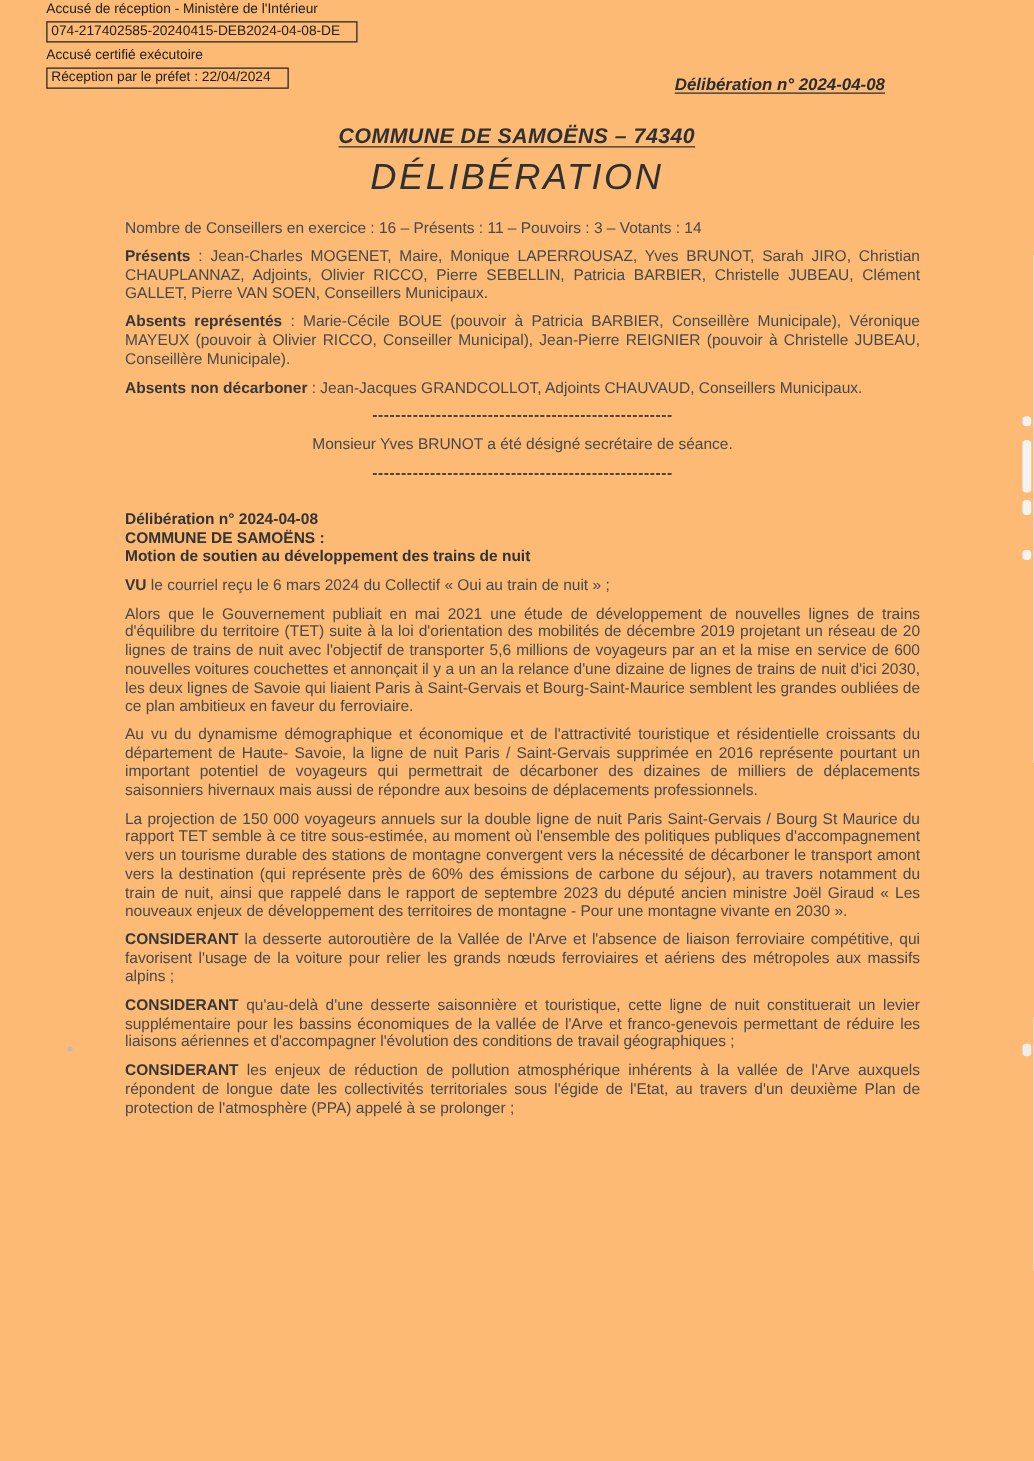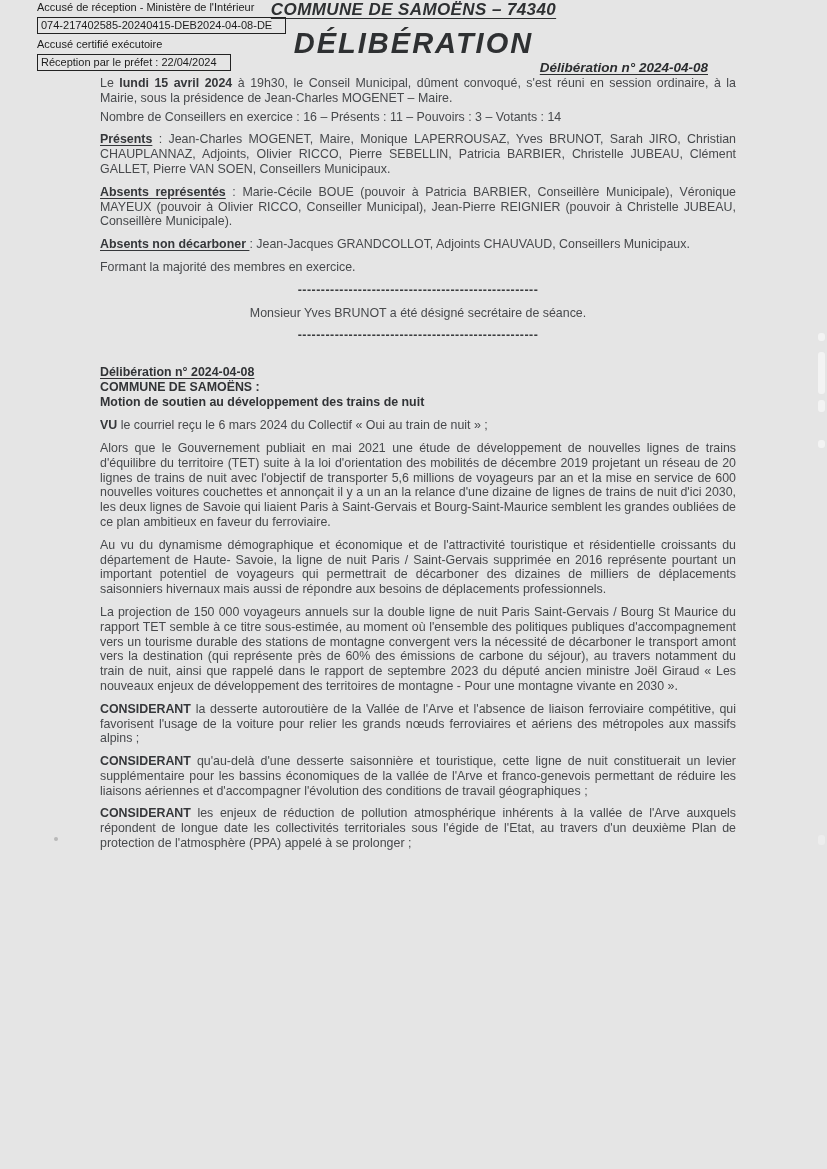--- a/index.html
+++ b/index.html
@@ -1,19 +1,19 @@
 <!DOCTYPE html>
 <html lang="fr"><head>
 <meta charset="utf-8">
 <style>
   html,body{margin:0;padding:0;background:#ffffff;}
   .page{
     position:relative;
     width:827px;height:1169px;
-    background:#e5e5e5;
+    background:#fdba74;
     font-family:"Liberation Sans","DejaVu Sans",sans-serif;
     overflow:hidden;
   }
   
   .stamp{
     position:absolute;top:1px;left:37px;
     font-size:11px;line-height:12px;color:#1c1c1c;
   }
   .stamp-line{margin:0 0 4px 0;}
   .stamp-box{
@@ -25,43 +25,43 @@
   }
   
   .ref-right{
     position:absolute;top:60px;right:119px;
     font-size:13.5px;font-weight:bold;font-style:italic;
     color:#2b2d2f;
     text-decoration:underline;
     text-underline-offset:2px;
   }
   
-  .doc-head{text-align:center;color:#2e3032;}
+  .doc-head{padding-top:99px;text-align:center;color:#2e3032;}
   .commune-title{
     font-size:17px;font-weight:bold;font-style:italic;
     letter-spacing:.4px;
     text-decoration:underline;text-underline-offset:3px;
     margin:0;
   }
   .doc-title{
-    font-size:29px;font-weight:bold;font-style:italic;
+    font-size:29px;font-weight:normal;font-style:italic;
     letter-spacing:2px;
     margin:7px 0 0 0;
   }
   
   .body{
     margin:16px 91px 0 100px;
     font-size:12.4px;line-height:14.8px;
     color:#47494c;
     text-align:justify;
   }
   .body p{margin:8px 0 0 0;}
   .body p.first{margin-top:0;}
   b.lead{font-weight:bold;color:#35373a;}
-  .u{text-decoration:underline;text-underline-offset:2px;}
+  .u{text-underline-offset:2px;}
   .center{text-align:center;}
   .sep{
     margin-top:20px;
     font-weight:bold;color:#3a3c3e;
     letter-spacing:.5px;
   }
   .secretary{margin-top:13px;}
   .sep2{margin-top:13px;}
   .motion-head{margin-top:22px;font-weight:bold;color:#313336;line-height:15px;}
   .motion-head div{margin:0;}
@@ -98,32 +98,30 @@
 
   <div class="ref-right">Délibération n° 2024-04-08</div>
 
   <div class="doc-head">
     <div class="commune-title">COMMUNE DE SAMOËNS – 74340</div>
     <div class="doc-title">DÉLIBÉRATION</div>
   </div>
 
   <div class="body">
 
-    <p class="first"><span>Le </span><b class="lead">lundi 15 avril 2024</b><span> à 19h30, le Conseil Municipal, dûment convoqué, s'est réuni en session ordinaire, à la Mairie, sous la présidence de Jean-Charles MOGENET – Maire.</span></p>
 
     <p style="margin-top:4px">Nombre de Conseillers en exercice : 16 – Présents : 11 – Pouvoirs : 3 – Votants : 14</p>
 
 
     <p><b class="lead u">Présents</b><span> : Jean-Charles MOGENET, Maire, Monique LAPERROUSAZ, Yves BRUNOT, Sarah JIRO, Christian CHAUPLANNAZ, Adjoints, Olivier RICCO, Pierre SEBELLIN, Patricia BARBIER, Christelle JUBEAU, Clément GALLET, Pierre VAN SOEN, Conseillers Municipaux.</span></p>
 
     <p><b class="lead u">Absents représentés</b><span> : Marie-Cécile BOUE (pouvoir à Patricia BARBIER, Conseillère Municipale), Véronique MAYEUX (pouvoir à Olivier RICCO, Conseiller Municipal), Jean-Pierre REIGNIER (pouvoir à Christelle JUBEAU, Conseillère Municipale).</span></p>
 
     <p><b class="lead u">Absents non décarboner </b><span>: Jean-Jacques GRANDCOLLOT, Adjoints CHAUVAUD, Conseillers Municipaux.</span></p>
 
-    <p>Formant la majorité des membres en exercice.</p>
 
     <p class="center sep">----------------------------------------------------</p>
 
     <p class="center secretary">Monsieur Yves BRUNOT a été désigné secrétaire de séance.</p>
 
     <p class="center sep sep2">----------------------------------------------------</p>
 
     <div class="motion-head">
       <div class="u">Délibération n° 2024-04-08</div>
       <div>COMMUNE DE SAMOËNS :</div>

